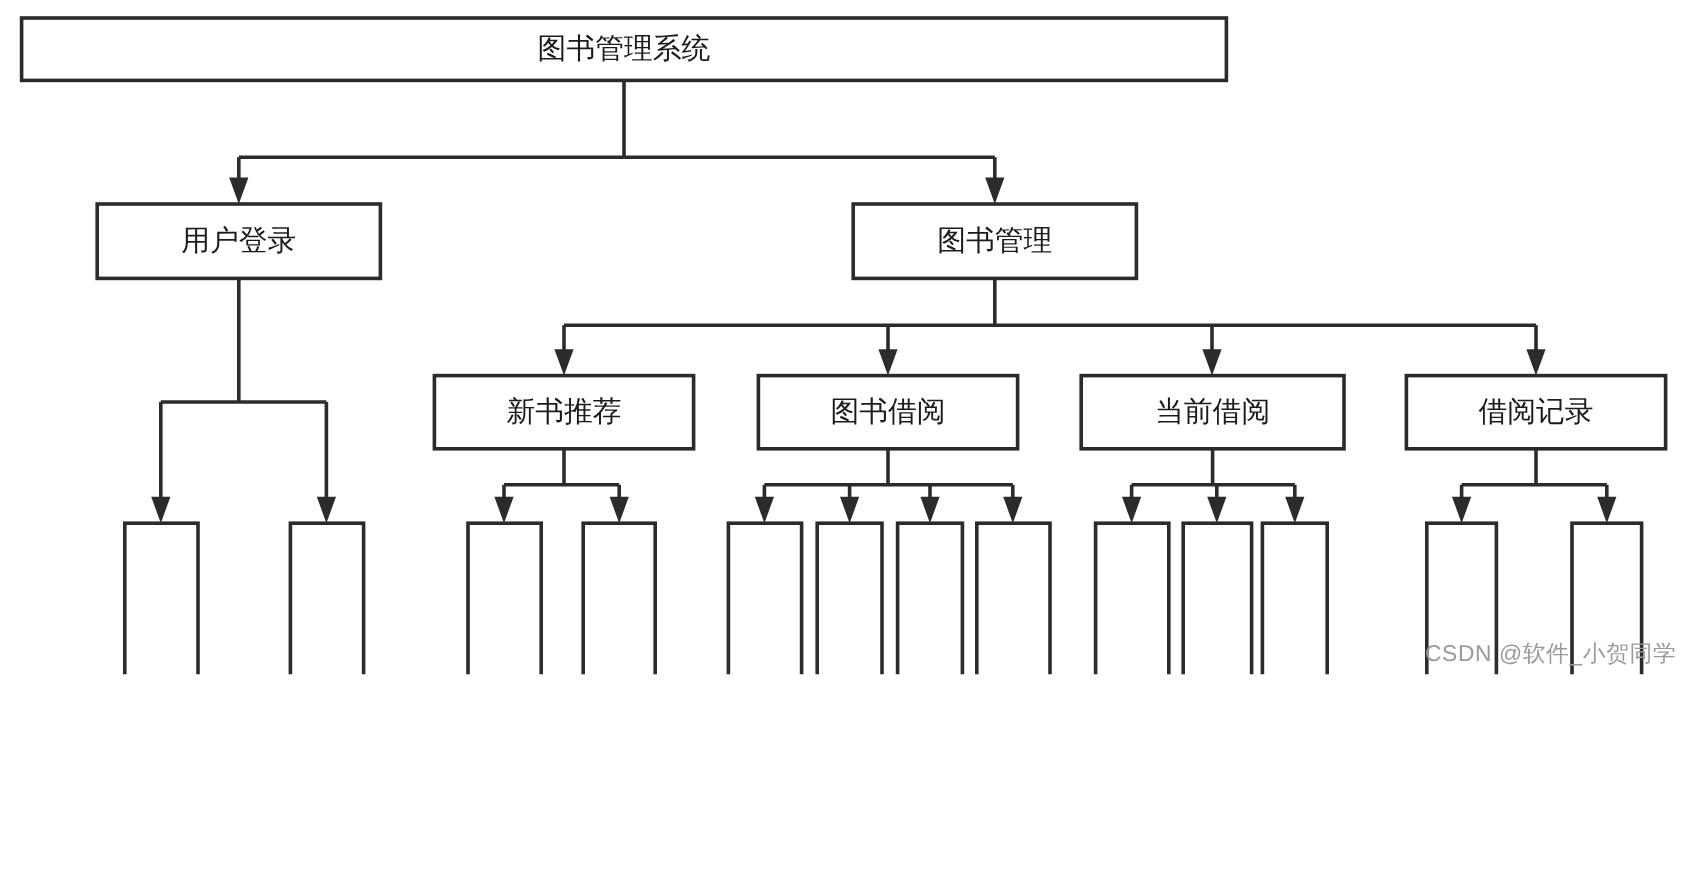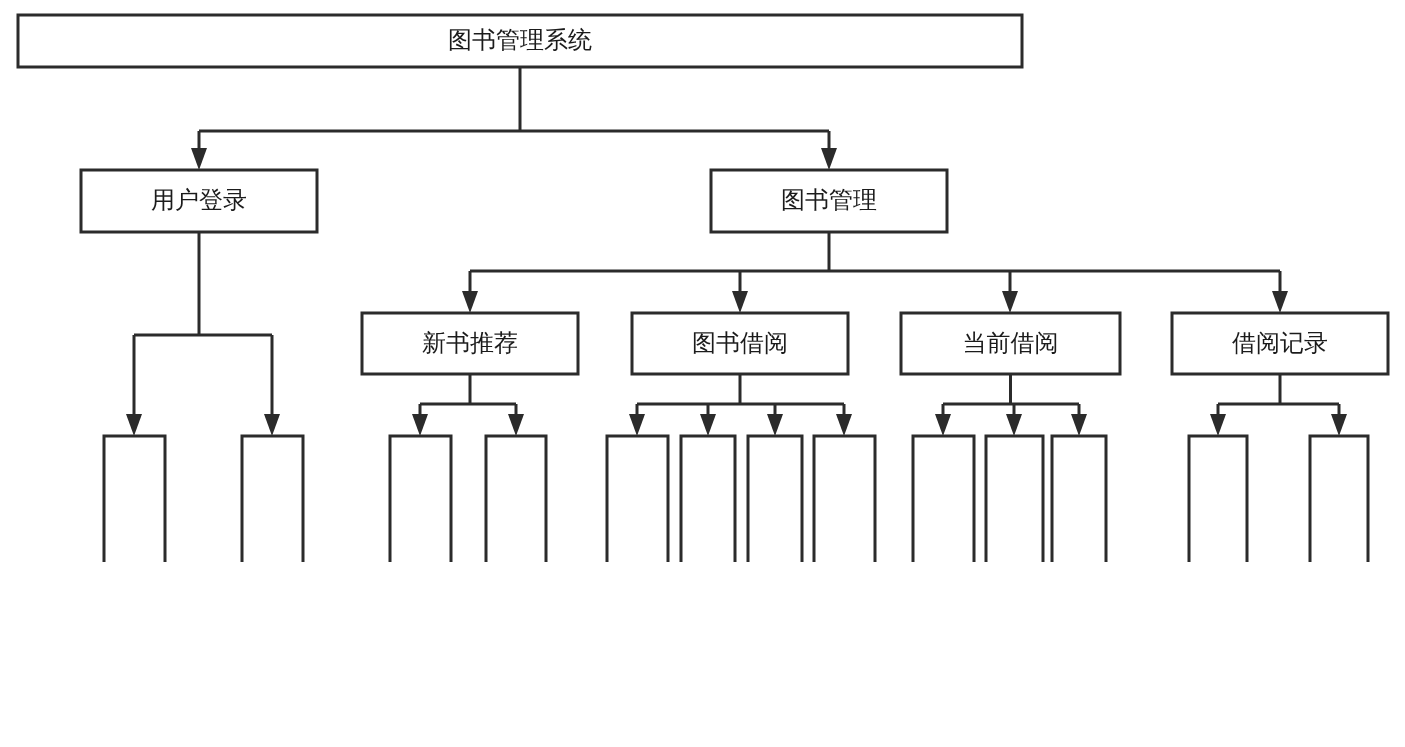--- a/index.html
+++ b/index.html
@@ -169,13 +169,14 @@
       <div class="leaf-label-wrap" style="left: 681px; top: 436px; width: 54px; height: 298px; font-size: 21px; letter-spacing: 0px;">新增图书（管理员）</div>
       <div class="leaf-label-wrap" style="left: 748px; top: 436px; width: 54px; height: 298px; font-size: 21px; letter-spacing: 0px;">编辑图书（管理员）</div>
       <div class="leaf-label-wrap" style="left: 814px; top: 436px; width: 61px; height: 298px;">借阅图书</div>
       <div class="leaf-label-wrap" style="left: 913px; top: 436px; width: 61px; height: 298px;">查询图书</div>
       <div class="leaf-label-wrap" style="left: 986px; top: 436px; width: 57px; height: 298px;">归还图书</div>
       <div class="leaf-label-wrap" style="left: 1052px; top: 436px; width: 54px; height: 298px; font-size: 21px; letter-spacing: 0px;">确认归还（管理员）</div>
       <div class="leaf-label-wrap" style="left: 1189px; top: 436px; width: 58px; height: 298px;">新增借阅记录</div>
       <div class="leaf-label-wrap" style="left: 1310px; top: 436px; width: 58px; height: 298px;">查询借阅记录</div>
     </div>
 
+  <div class="watermark">CSDN @软件_小贺同学</div>
 </div>
 
 </body></html>

